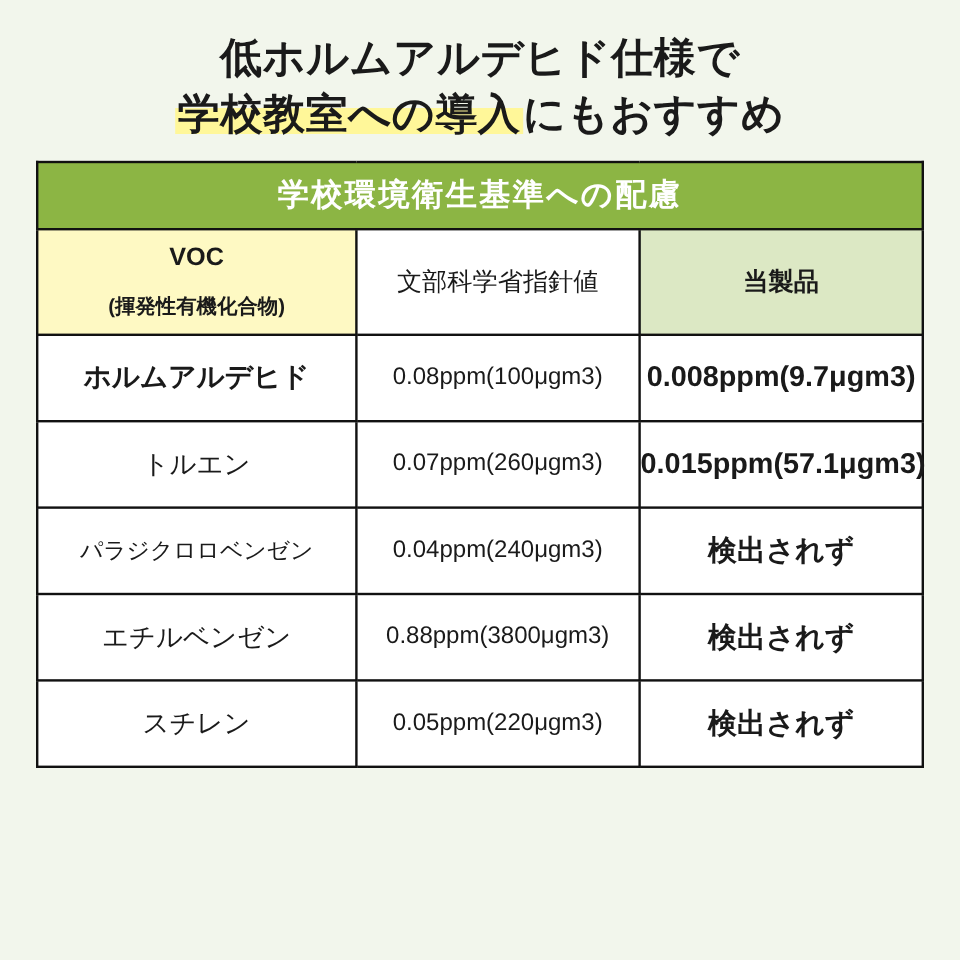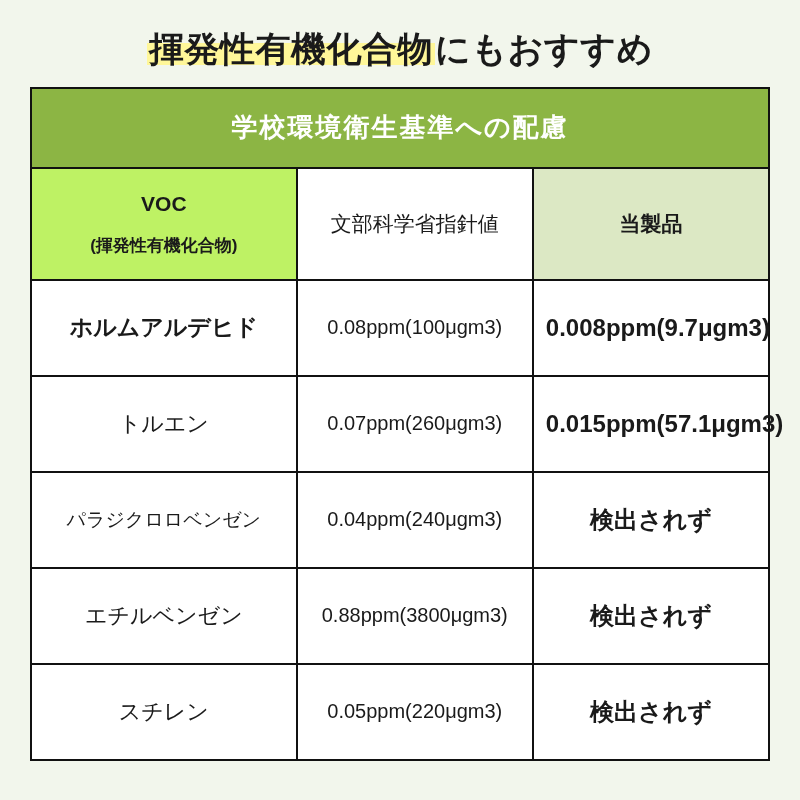--- a/index.html
+++ b/index.html
@@ -45,32 +45,32 @@
   table.voc {
     width: 100%;
     border-collapse: collapse;
     table-layout: fixed;
     background: #ffffff;
   }
   table.voc td, table.voc th {
     border: 2px solid #111111;
     text-align: center;
     vertical-align: middle;
-    padding: 12px;
+    padding: 0;
   }
   .banner-cell {
     background: #8cb544;
     color: #ffffff;
     font-size: 26px;
     font-weight: bold;
     height: 54px;
     letter-spacing: 2px;
   }
   .head-voc {
-    background: #bef264;
+    background: #fef9c3;
     height: 86px;
     font-size: 21px;
     font-weight: bold;
     line-height: 1.35;
   }
   .head-voc .sub {
     font-size: 17px;
     font-weight: bold;
     display: block;
     margin-top: 16px;
@@ -112,21 +112,22 @@
   .col-1 { width: 36%; }
   .col-2 { width: 32%; }
   .col-3 { width: 32%; }
 </style>
 </head>
 <body>
 
 <div class="page">
 
   <div class="headline">
-    <span class="headline-line"><span class="hl-mark">揮発性有機化合物</span><span>にもおすすめ</span></span>
+    <span class="headline-line">低ホルムアルデヒド仕様で</span>
+    <span class="headline-line"><span class="hl-mark">学校教室への導入</span><span>にもおすすめ</span></span>
   </div>
 
   <div class="table-wrap">
     <table class="voc">
       <colgroup>
         <col class="col-1">
         <col class="col-2">
         <col class="col-3">
       </colgroup>
       <thead>

